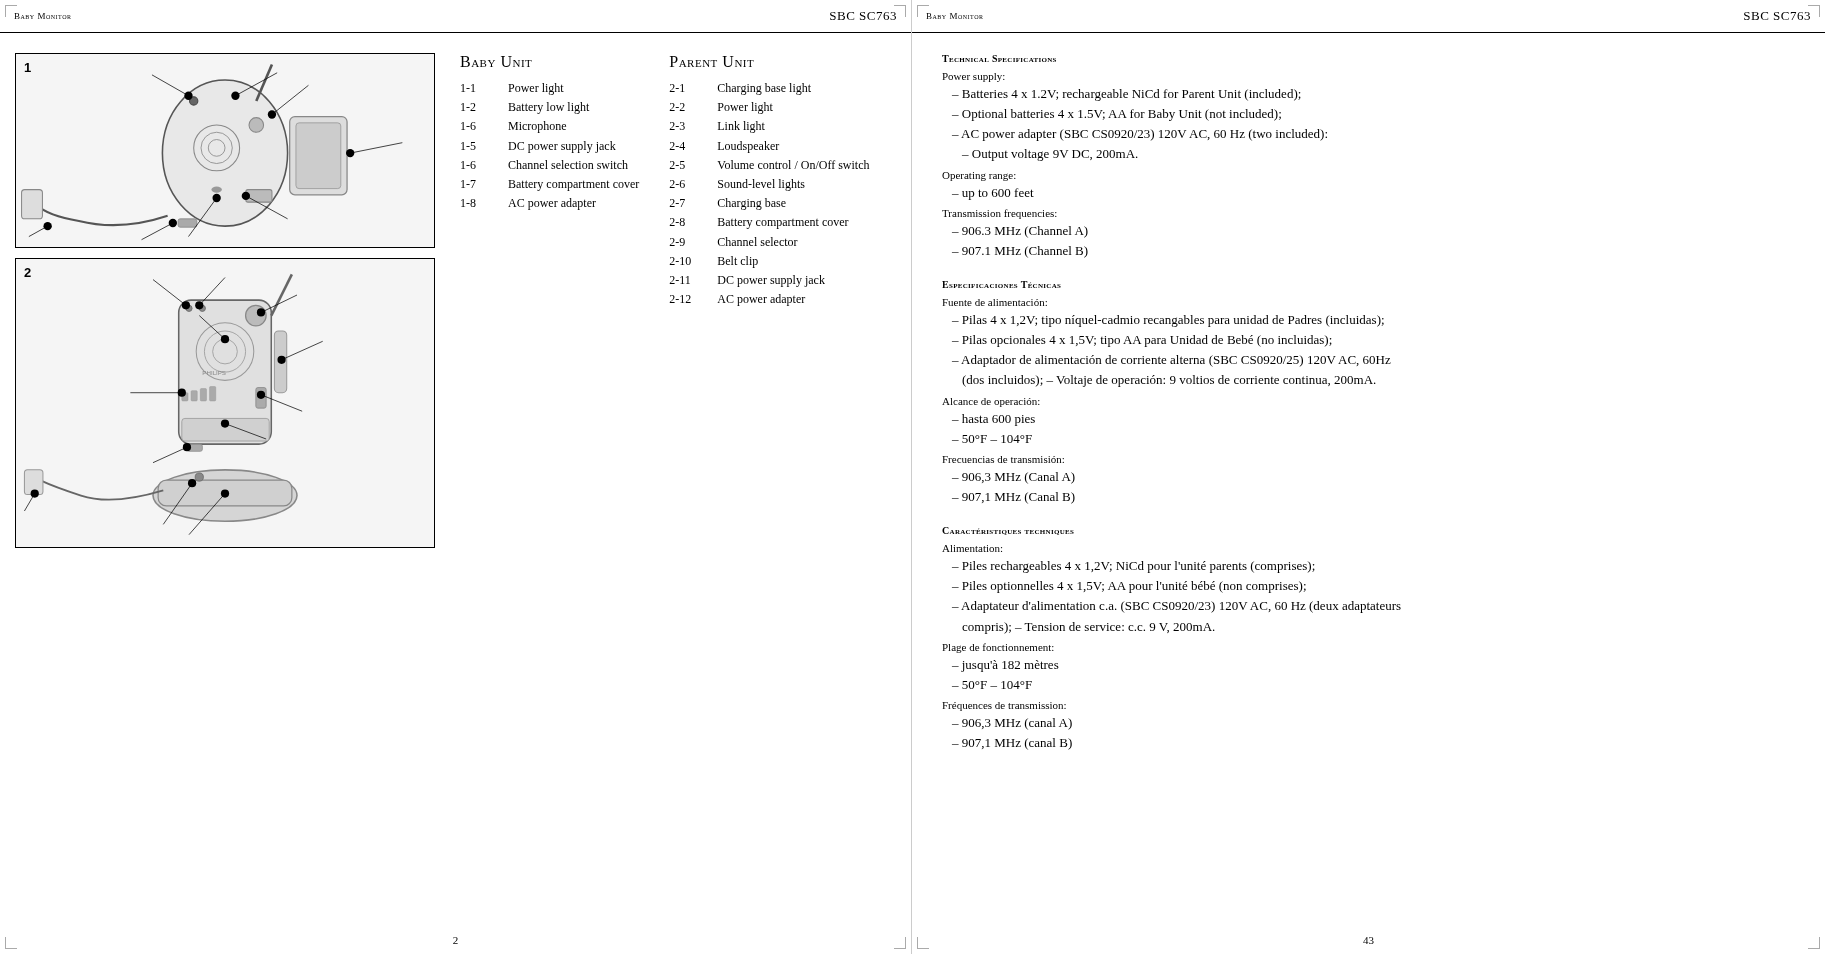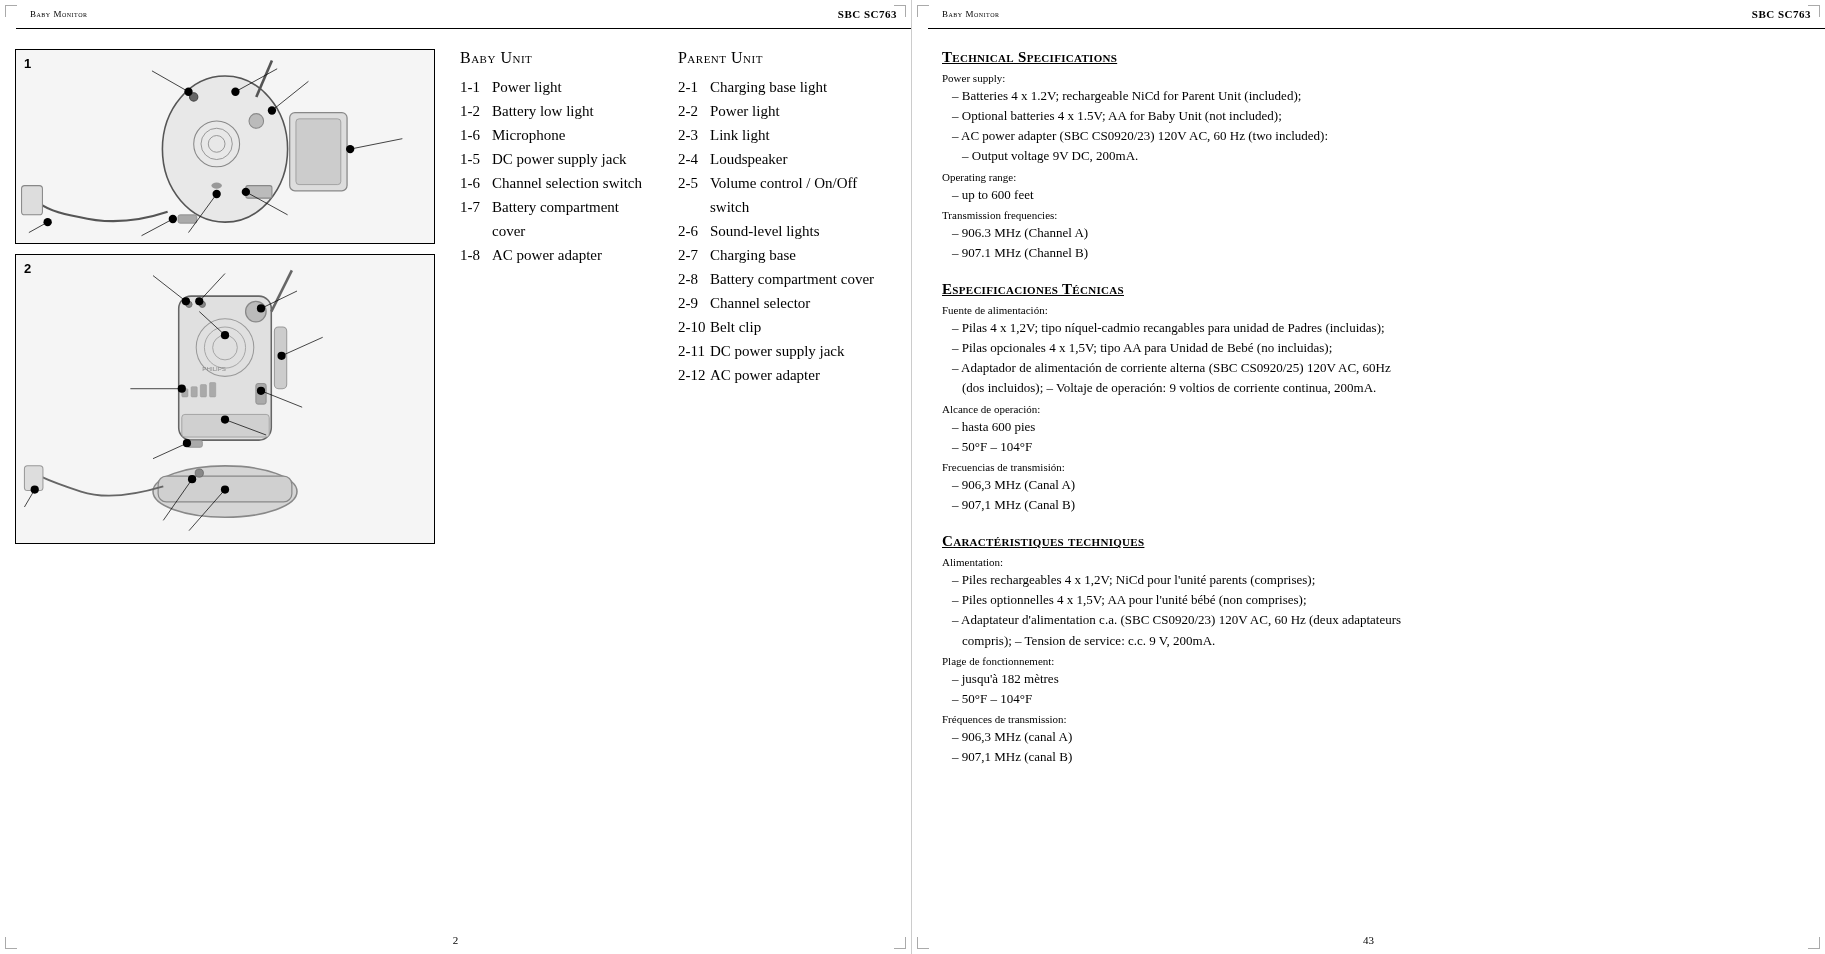--- a/index.html
+++ b/index.html
@@ -37,29 +37,27 @@
     }
     
     .header-strip {
       display: flex;
       justify-content: space-between;
       align-items: center;
       padding: 8px 14px;
       border-bottom: 1px solid #000;
       font-size: 9px;
       letter-spacing: 0.5px;
-      margin-left: 16px;
     }
     .header-strip .brand {
       font-variant: small-caps;
       font-size: 9px;
     }
     .header-strip .model {
-      font-size: 11px;
-      font-weight: bold;
+      font-size: 13px;
     }
     
     .main-content {
       display: flex;
       flex: 1;
       padding: 0;
     }
     
     .diagram-area {
       width: 450px;
@@ -86,23 +84,23 @@
     .section-title span.sc {
       font-variant: small-caps;
     }
     
     .item-list {
       list-style: none;
       padding: 0;
     }
     .item-list li {
       display: flex;
-      gap: 4px;
+      gap: 20px;
       line-height: 1.6;
-      font-size: 15px;
+      font-size: 12px;
     }
     .item-num {
       min-width: 28px;
       color: #000;
     }
     
     .diagram-box {
       border: 1px solid #000;
       position: relative;
       background: #f5f5f5;
@@ -137,25 +135,24 @@
     .specs-area {
       flex: 1;
       padding: 20px 30px 20px 30px;
       overflow: hidden;
     }
     .spec-section {
       margin-bottom: 18px;
     }
     .spec-section-title {
       font-variant: small-caps;
-      font-size: 15px;
+      font-size: 10px;
       font-weight: bold;
       margin-bottom: 6px;
       letter-spacing: 0.3px;
-      text-decoration: underline;
     }
     .spec-subsection-title {
       font-weight: normal;
       font-size: 11px;
       margin-top: 4px;
       margin-bottom: 2px;
     }
     .spec-line {
       font-size: 13px;
       line-height: 1.55;

